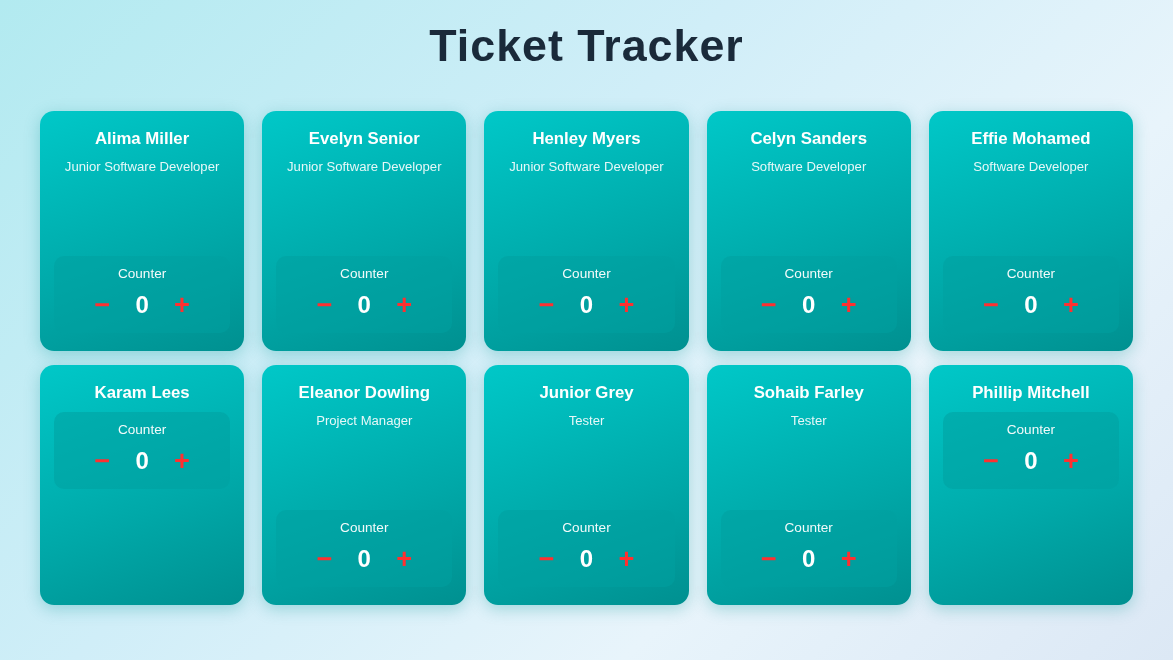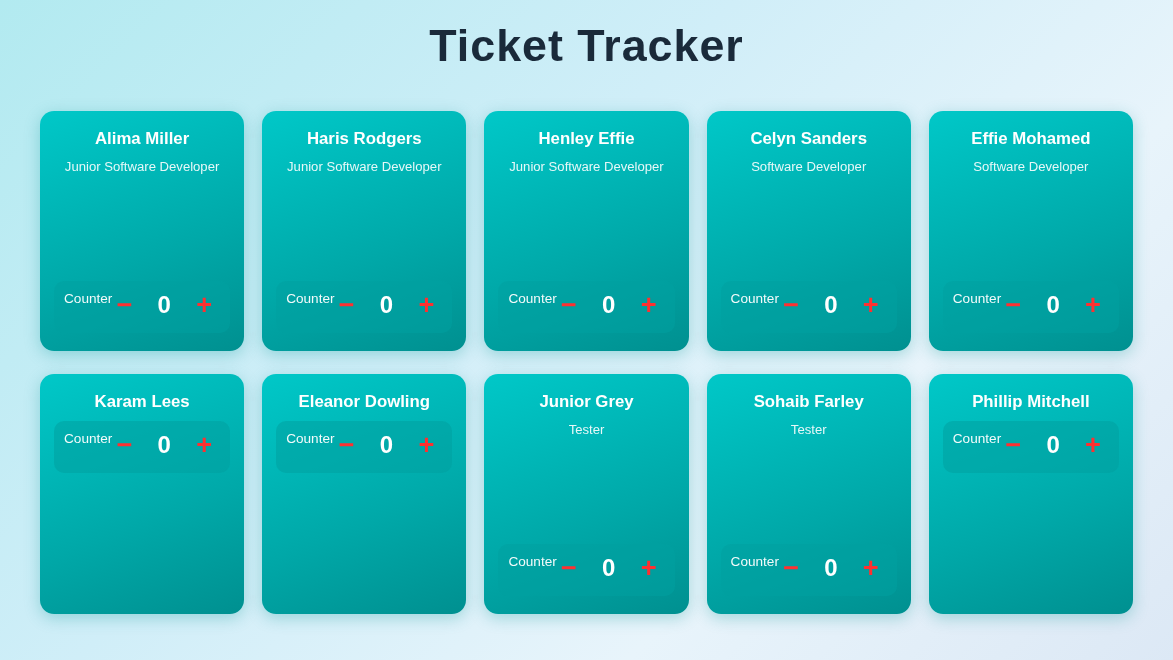--- a/index.html
+++ b/index.html
@@ -19,21 +19,21 @@
       font-weight: 800;
       color: #1a2a3a;
       margin-bottom: 40px;
       letter-spacing: 1px;
     }
 
     .cards-grid {
       display: grid;
       grid-template-columns: repeat(5, 1fr);
       gap: 18px;
-      margin-bottom: 23px;
+      margin-bottom: 14px;
     }
 
     .card {
       background: linear-gradient(160deg, #00c8c8 0%, #00a8a8 60%, #009090 100%);
       border-radius: 14px;
       padding: 18px 14px 18px;
       display: flex;
       flex-direction: column;
       align-items: center;
       color: white;
@@ -57,21 +57,22 @@
       line-height: 1.35;
       flex: 1;
     }
 
     .counter-box {
       background: rgba(0,160,160,0.55);
       border-radius: 10px;
       width: 100%;
       padding: 10px 10px 14px;
       display: flex;
-      flex-direction: row;
+      flex-direction: column;
+      align-items: center;
     }
 
     .counter-label {
       font-size: 0.85rem;
       color: rgba(255,255,255,0.95);
       margin-bottom: 10px;
       font-weight: 500;
     }
 
     .counter-controls {
@@ -112,33 +113,33 @@
       <div class="counter-box">
         <div class="counter-label">Counter</div>
         <div class="counter-controls">
           <button class="counter-btn">−</button>
           <span class="counter-value">0</span>
           <button class="counter-btn">+</button>
         </div>
       </div>
     </div>
     <div class="card">
-      <div class="card-name">Haris Rodgers</div>
+      <div class="card-name">Evelyn Senior</div>
       <div class="card-role">Junior Software Developer</div>
       <div class="counter-box">
         <div class="counter-label">Counter</div>
         <div class="counter-controls">
           <button class="counter-btn">−</button>
           <span class="counter-value">0</span>
           <button class="counter-btn">+</button>
         </div>
       </div>
     </div>
     <div class="card">
-      <div class="card-name">Henley Effie</div>
+      <div class="card-name">Henley Myers</div>
       <div class="card-role">Junior Software Developer</div>
       <div class="counter-box">
         <div class="counter-label">Counter</div>
         <div class="counter-controls">
           <button class="counter-btn">−</button>
           <span class="counter-value">0</span>
           <button class="counter-btn">+</button>
         </div>
       </div>
     </div>
@@ -174,20 +175,21 @@
         <div class="counter-label">Counter</div>
         <div class="counter-controls">
           <button class="counter-btn">−</button>
           <span class="counter-value">0</span>
           <button class="counter-btn">+</button>
         </div>
       </div>
     </div>
     <div class="card">
       <div class="card-name">Eleanor Dowling</div>
+      <div class="card-role">Project Manager</div>
       <div class="counter-box">
         <div class="counter-label">Counter</div>
         <div class="counter-controls">
           <button class="counter-btn">−</button>
           <span class="counter-value">0</span>
           <button class="counter-btn">+</button>
         </div>
       </div>
     </div>
     <div class="card">

